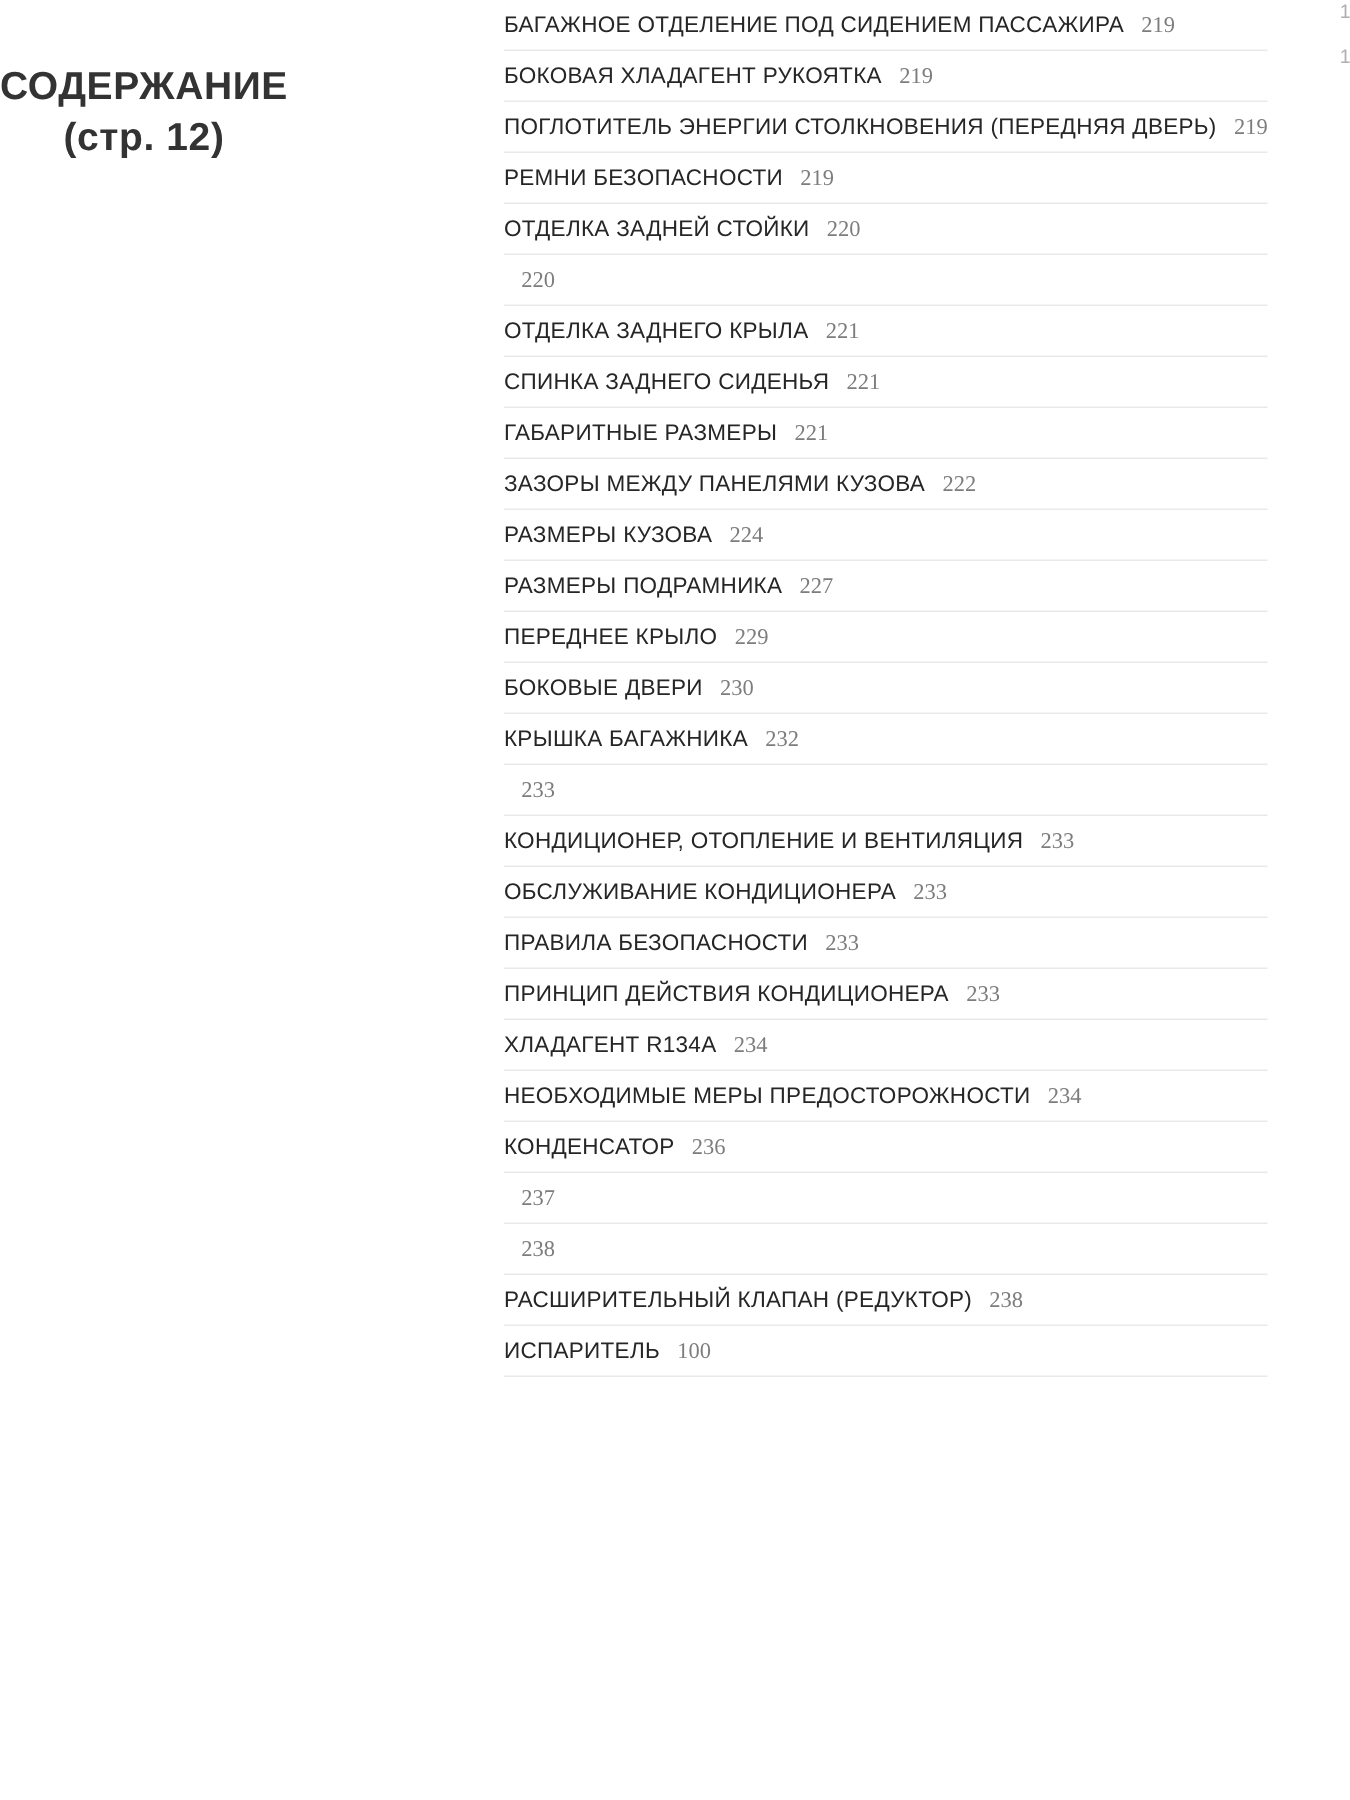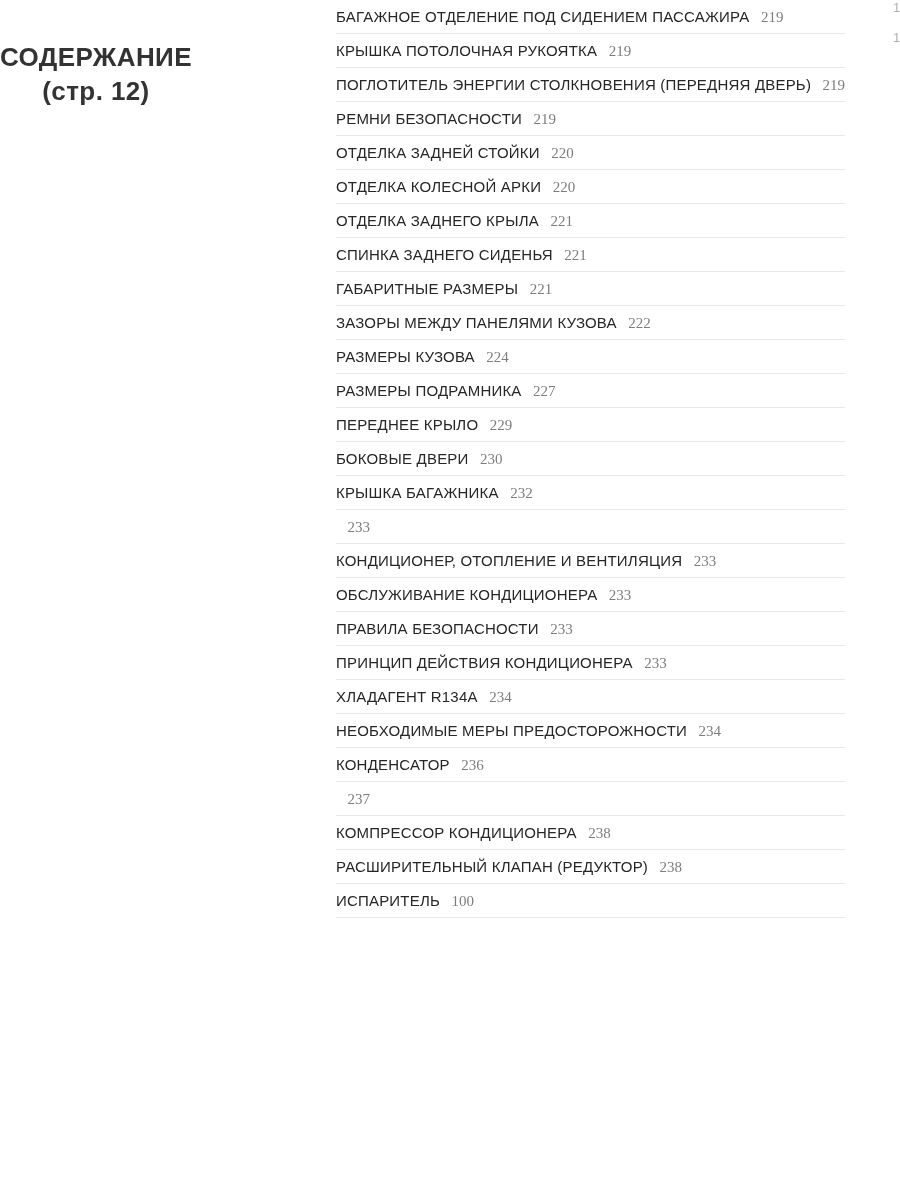--- a/index.html
+++ b/index.html
@@ -90,37 +90,36 @@
   <h1 class="page-title">СОДЕРЖАНИЕ (стр. 12)</h1>
 
   <div class="title-rule"></div>
 
   <ul class="toc" id="toc-list">
       <li class="toc-row">
         <span class="toc-label">БАГАЖНОЕ ОТДЕЛЕНИЕ ПОД СИДЕНИЕМ ПАССАЖИРА</span>
         <span class="toc-page">219</span>
       </li>
       <li class="toc-row">
-        <span class="toc-label">КРЫШКА ПОТОЛОЧНАЯ РУКОЯТКА</span>
+        <span class="toc-label">БОКОВАЯ ХЛАДАГЕНТ РУКОЯТКА</span>
         <span class="toc-page">219</span>
       </li>
       <li class="toc-row">
         <span class="toc-label">ПОГЛОТИТЕЛЬ ЭНЕРГИИ СТОЛКНОВЕНИЯ (ПЕРЕДНЯЯ ДВЕРЬ)</span>
         <span class="toc-page">219</span>
       </li>
       <li class="toc-row">
         <span class="toc-label">РЕМНИ БЕЗОПАСНОСТИ</span>
         <span class="toc-page">219</span>
       </li>
       <li class="toc-row">
         <span class="toc-label">ОТДЕЛКА ЗАДНЕЙ СТОЙКИ</span>
         <span class="toc-page">220</span>
       </li>
       <li class="toc-row">
-        <span class="toc-label">ОТДЕЛКА КОЛЕСНОЙ АРКИ</span>
         <span class="toc-page">220</span>
       </li>
       <li class="toc-row">
         <span class="toc-label">ОТДЕЛКА ЗАДНЕГО КРЫЛА</span>
         <span class="toc-page">221</span>
       </li>
       <li class="toc-row">
         <span class="toc-label">СПИНКА ЗАДНЕГО СИДЕНЬЯ</span>
         <span class="toc-page">221</span>
       </li>
@@ -180,21 +179,20 @@
         <span class="toc-page">234</span>
       </li>
       <li class="toc-row">
         <span class="toc-label">КОНДЕНСАТОР</span>
         <span class="toc-page">236</span>
       </li>
       <li class="toc-row">
         <span class="toc-page">237</span>
       </li>
       <li class="toc-row">
-        <span class="toc-label">КОМПРЕССОР КОНДИЦИОНЕРА</span>
         <span class="toc-page">238</span>
       </li>
       <li class="toc-row">
         <span class="toc-label">РАСШИРИТЕЛЬНЫЙ КЛАПАН (РЕДУКТОР)</span>
         <span class="toc-page">238</span>
       </li>
       <li class="toc-row">
         <span class="toc-label">ИСПАРИТЕЛЬ</span>
         <span class="toc-page">100</span>
       </li>

